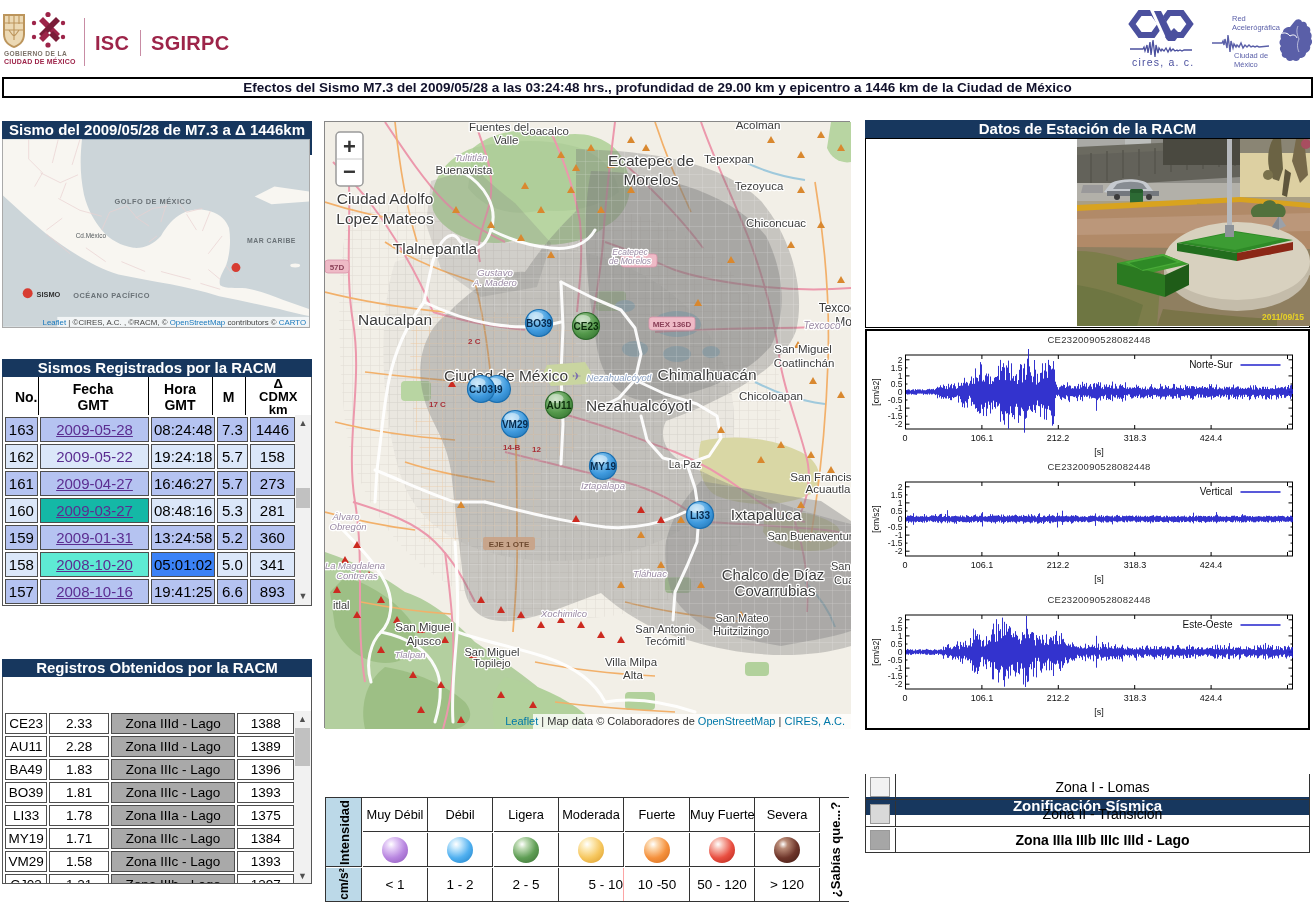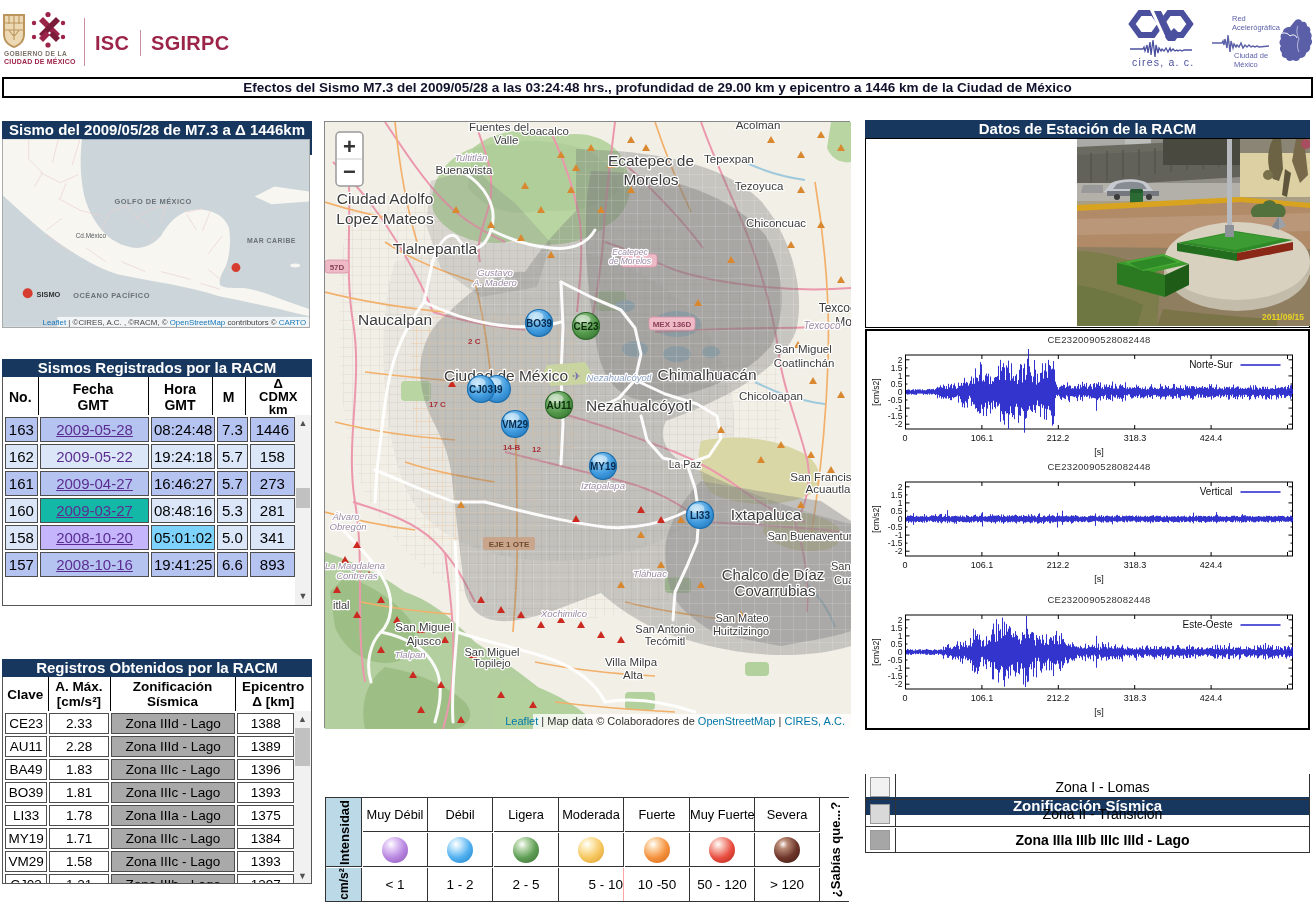--- a/index.html
+++ b/index.html
@@ -87,21 +87,21 @@
   <text x="34" y="160" font-size="7.5" fill="#333" font-weight="bold">SISMO</text>
   <rect x="55" y="180" width="255" height="10" fill="#ffffff" opacity="0.75"></rect>
   <text x="307" y="188" font-size="8" fill="#444" text-anchor="end"><tspan fill="#1978bc">Leaflet</tspan> | ©CIRES, A.C. , ©RACM, © <tspan fill="#1978bc">OpenStreetMap</tspan> contributors © <tspan fill="#1978bc">CARTO</tspan></text>
 </svg>
 
 <div class="abs hdr" style="left:2px;top:359px;width:310px;height:18px;font-size:15px;line-height:17px">Sismos Registrados por la RACM</div>
 <div class="abs" style="left:2px;top:377px;width:310px;height:229px;border:1px solid #555;border-top:none;background:#fff;overflow:hidden">
   <table style="position:absolute;left:0;top:0;width:308px;border-collapse:collapse">
     <tbody>
         <tr style="height:38px">
-      <td style="width:35px;border-right:1px solid #000;font-weight:bold;font-size:14px;text-align:center">No.</td>
+      <td style="width:35px;border-right:1px solid #000;font-weight:bold;font-size:14px;text-align:right">No.</td>
       <td style="width:110px;border-right:1px solid #000;font-weight:bold;font-size:14px;text-align:center">Fecha<br>GMT</td>
       <td style="width:64px;border-right:1px solid #000;font-weight:bold;font-size:14px;text-align:center">Hora<br>GMT</td>
       <td style="width:33px;border-right:1px solid #000;font-weight:bold;font-size:14px;text-align:center">M</td>
       <td style="font-weight:bold;font-size:13px;text-align:center;line-height:13px">Δ<br>CDMX<br>km</td>
     </tr>
   </tbody>
     </table>
   <table class="tbl" style="position:absolute;left:0;top:38px;width:294px;font-size:15px">
 <tbody>
         <tr style="height:25px;background:#b5c3f1">
@@ -125,24 +125,31 @@
           <td style="width:29px;background:#b5c3f1">5.7</td>
           <td style="width:43px;background:#b5c3f1">273</td>
         </tr>
         <tr style="height:25px;background:#dbe7f9">
           <td style="width:31px;background:#dbe7f9">160</td>
           <td style="width:104px;background:#14b8a6"><span style="color:#5b2d91;text-decoration:underline">2009-03-27</span></td>
           <td style="width:59px;background:#dbe7f9">08:48:16</td>
           <td style="width:29px;background:#dbe7f9">5.3</td>
           <td style="width:43px;background:#dbe7f9">281</td>
         </tr>
+        <tr style="height:25px;background:#b5c3f1">
+          <td style="width:31px;background:#b5c3f1">159</td>
+          <td style="width:104px;background:#b5c3f1"><span style="color:#5b2d91;text-decoration:underline">2009-01-31</span></td>
+          <td style="width:59px;background:#b5c3f1">13:24:58</td>
+          <td style="width:29px;background:#b5c3f1">5.2</td>
+          <td style="width:43px;background:#b5c3f1">360</td>
+        </tr>
         <tr style="height:25px;background:#dbe7f9">
           <td style="width:31px;background:#dbe7f9">158</td>
-          <td style="width:104px;background:#c4b5fd"><span style="color:#5b2d91;text-decoration:underline">2008-10-20</span></td>
-          <td style="width:59px;background:#7dd3fc">05:01:02</td>
+          <td style="width:104px;background:#5eead4"><span style="color:#5b2d91;text-decoration:underline">2008-10-20</span></td>
+          <td style="width:59px;background:#3b82f6">05:01:02</td>
           <td style="width:29px;background:#dbe7f9">5.0</td>
           <td style="width:43px;background:#dbe7f9">341</td>
         </tr>
         <tr style="height:25px;background:#b5c3f1">
           <td style="width:31px;background:#b5c3f1">157</td>
           <td style="width:104px;background:#b5c3f1"><span style="color:#5b2d91;text-decoration:underline">2008-10-16</span></td>
           <td style="width:59px;background:#b5c3f1">19:41:25</td>
           <td style="width:29px;background:#b5c3f1">6.6</td>
           <td style="width:43px;background:#b5c3f1">893</td>
         </tr>
@@ -151,30 +158,20 @@
 
   <div class="abs" style="left:292px;top:38px;width:16px;height:190px;background:#f1f1f1">
     <div class="abs" style="left:0;top:0;width:16px;height:17px;background:#f1f1f1;text-align:center;font-size:9px;line-height:17px;color:#505050">▲</div>
     <div class="abs" style="left:1px;top:73px;width:14px;height:20px;background:#c1c1c1"></div>
     <div class="abs" style="left:0;bottom:0;width:16px;height:17px;background:#f1f1f1;text-align:center;font-size:9px;line-height:17px;color:#505050">▼</div>
   </div>
 </div>
 
 <div class="abs hdr" style="left:2px;top:659px;width:310px;height:18px;font-size:15px;line-height:17px">Registros Obtenidos por la RACM</div>
 <div class="abs" style="left:2px;top:677px;width:310px;height:207px;border:1px solid #555;border-top:none;background:#fff;overflow:hidden">
-  <table style="position:absolute;left:0;top:0;width:308px;border-collapse:collapse">
-    <tbody>
-        <tr style="height:34px">
-      <td style="width:45px;border-right:1px solid #000;font-weight:bold;font-size:13.5px;text-align:center">Clave</td>
-      <td style="width:62px;border-right:1px solid #000;font-weight:bold;font-size:13.5px;text-align:center;line-height:15px">A. Máx.<br>[cm/s²]</td>
-      <td style="width:125px;border-right:1px solid #000;font-weight:bold;font-size:13.5px;text-align:center;line-height:15px">Zonificación<br>Sísmica</td>
-      <td style="font-weight:bold;font-size:13.5px;text-align:center;line-height:15px">Epicentro<br>Δ [km]</td>
-    </tr>
-  </tbody>
-    </table>
   <table class="tbl" style="position:absolute;left:0;top:34px;width:293px;font-size:13.5px">
 <tbody>
         <tr style="height:21px">
           <td style="width:41px;background:#fff">CE23</td>
           <td style="width:58px;background:#fff">2.33</td>
           <td style="width:121px;background:#a9a9a9">Zona IIId - Lago</td>
           <td style="width:55px;background:#fff">1388</td>
         </tr>
         <tr style="height:21px">
           <td style="width:41px;background:#fff">AU11</td>

